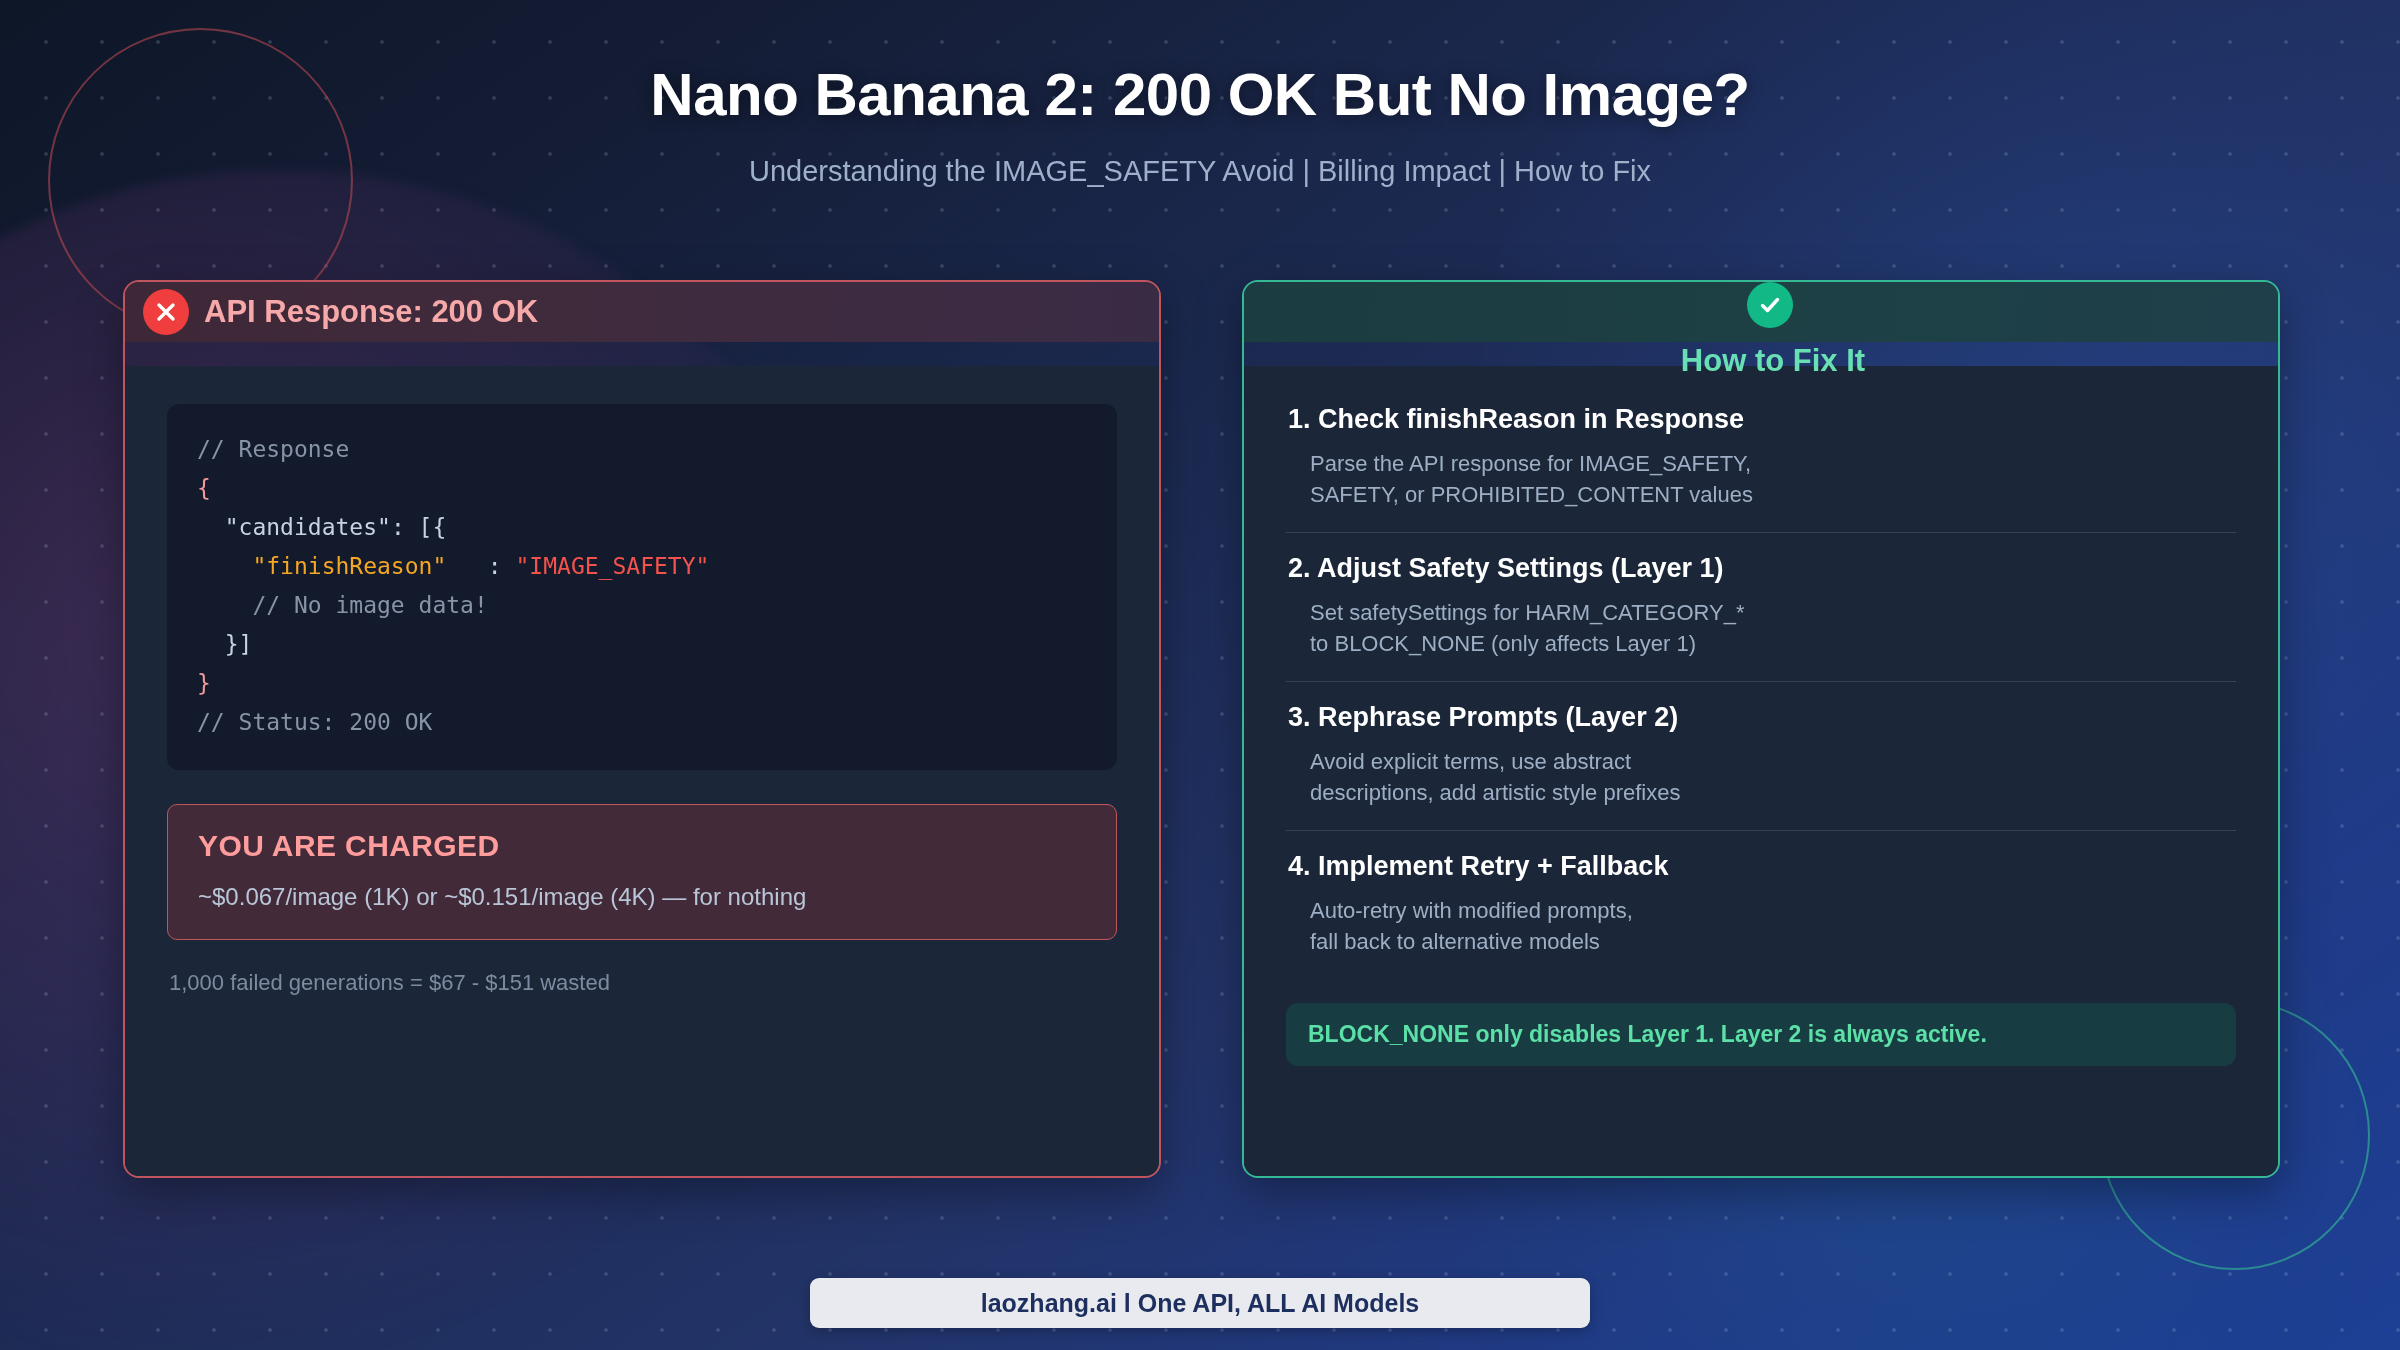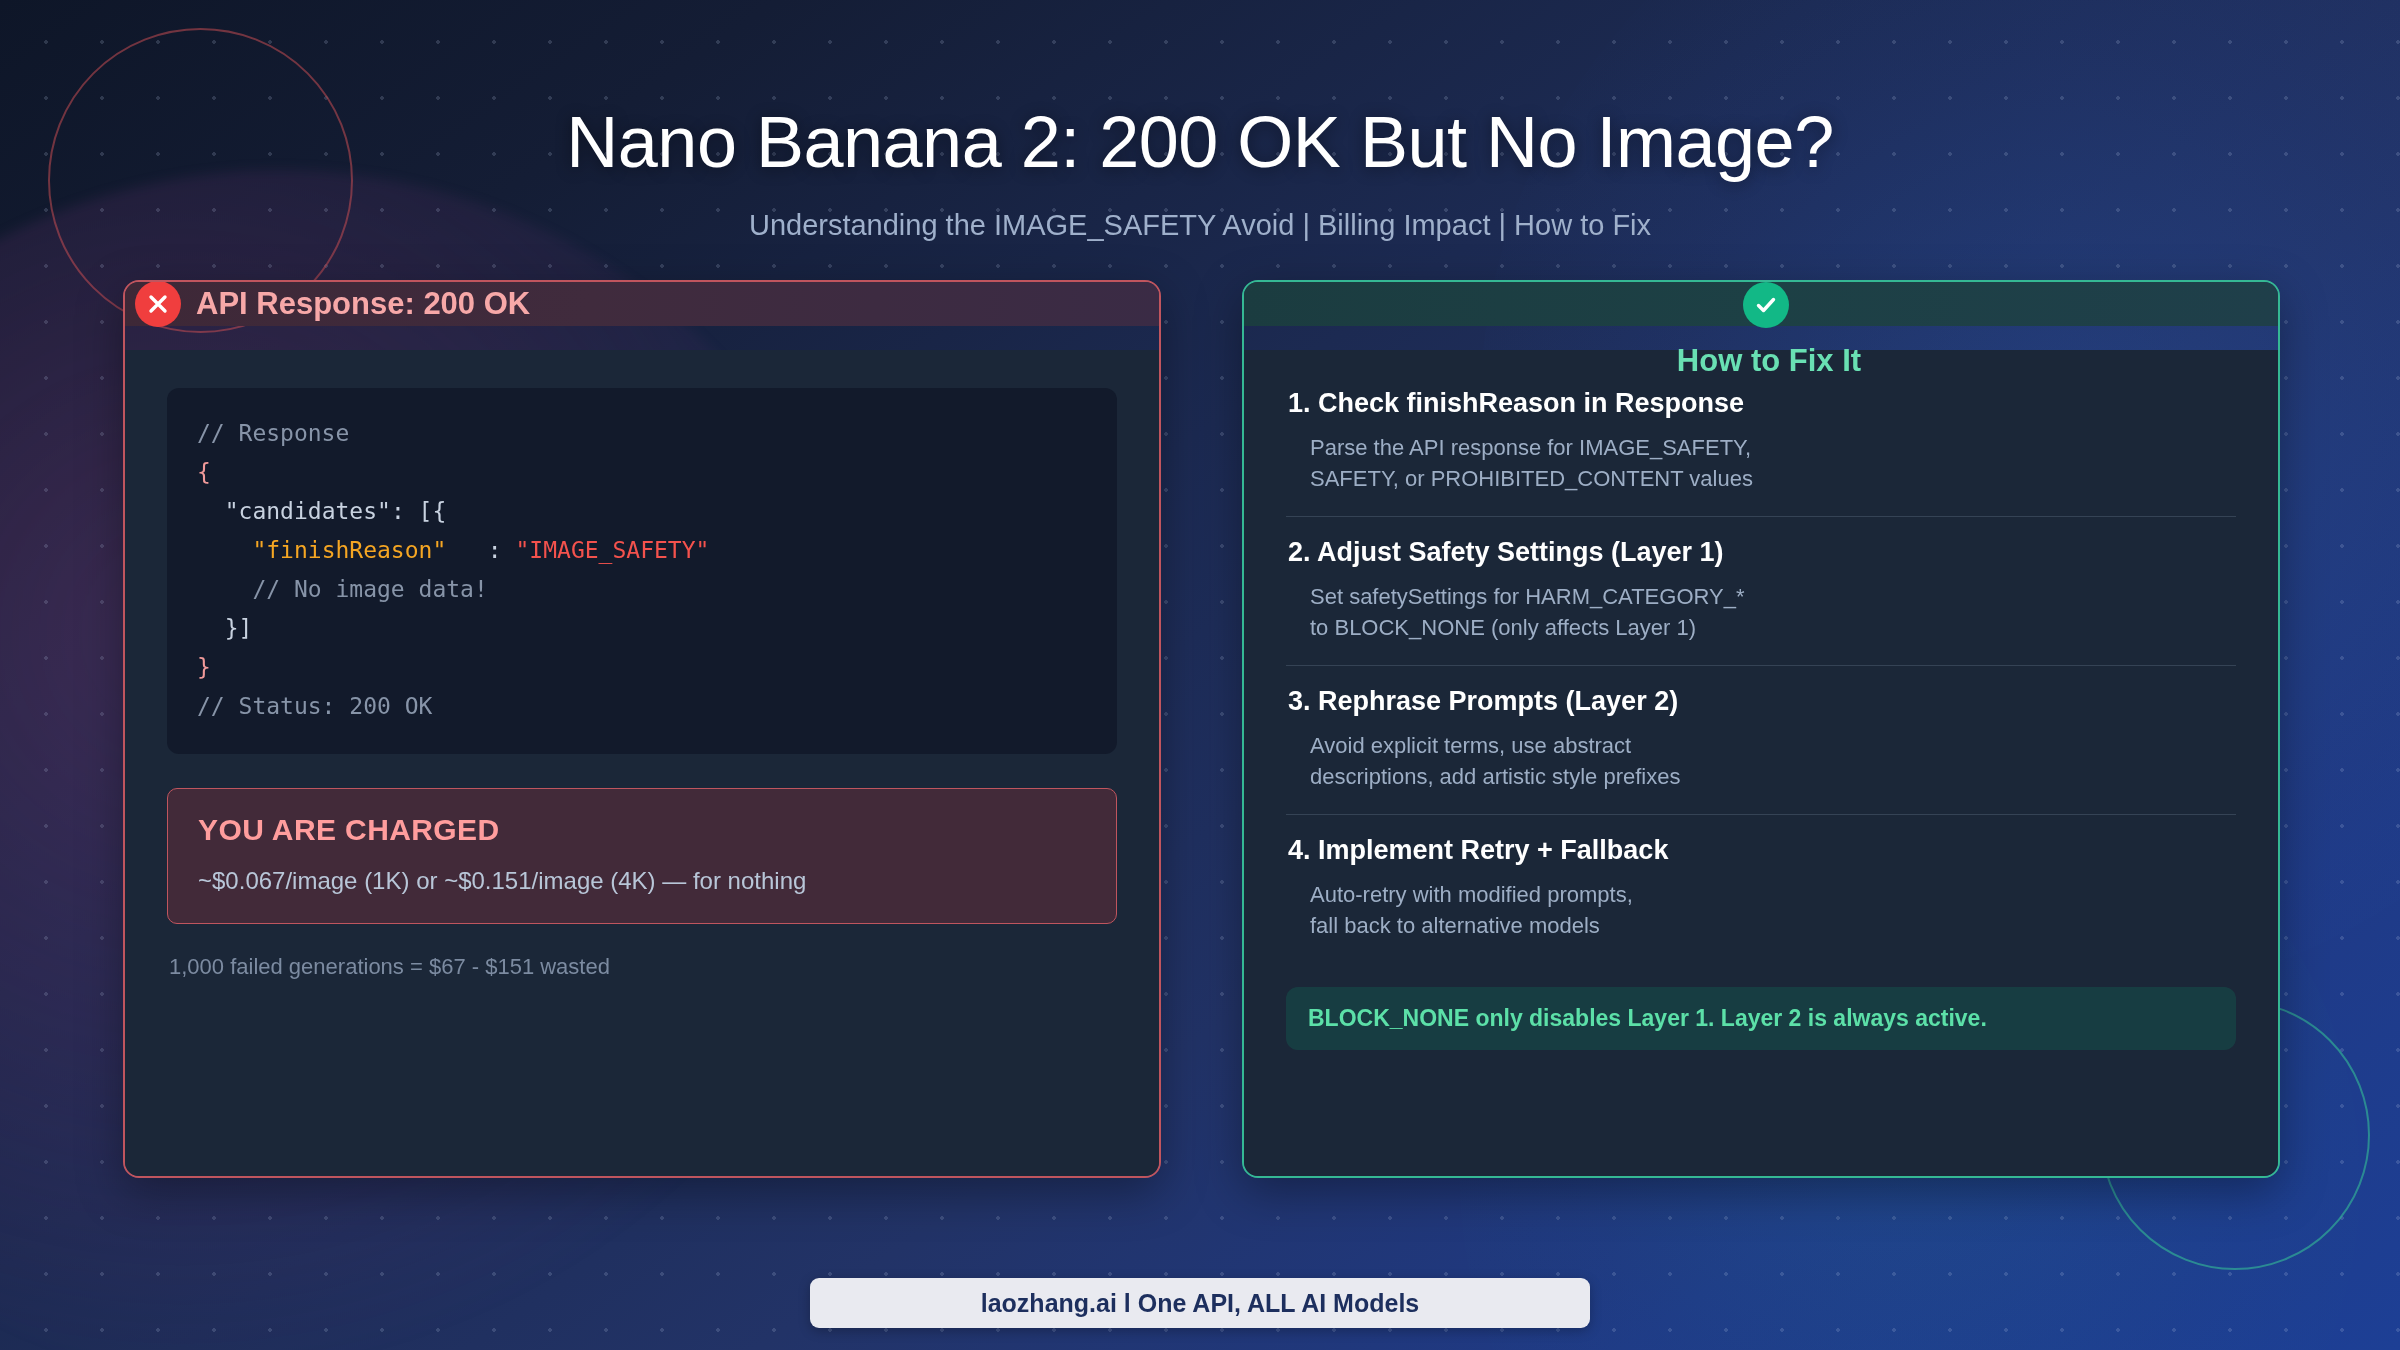--- a/index.html
+++ b/index.html
@@ -72,26 +72,25 @@
   }
 
   
   .header {
     position: absolute;
     top: 60px; left: 0; right: 0;
     text-align: center;
     z-index: 4;
   }
   .title {
-    font-size: 72px;
-    font-weight: normal;
+    font-size: 60px;
+    font-weight: bold;
     color: #ffffff;
     letter-spacing: -0.5px;
     text-shadow: 0 2px 16px rgba(0,0,0,0.45);
-    margin-top: 41px;
   }
   .subtitle {
     margin-top: 26px;
     font-size: 29px;
     font-weight: 400;
     color: #9fb0cb;
   }
 
   
   .card {
@@ -100,24 +99,24 @@
     height: 898px;
     border-radius: 16px;
     overflow: hidden;
     z-index: 3;
     box-shadow: 0 14px 46px rgba(0,0,0,0.34);
   }
   .card-left  { left: 123px;  width: 1038px; border: 2px solid #c0555e; }
   .card-right { left: 1242px; width: 1038px; border: 2px solid #35b894; }
 
   .card-head {
-    height: 44px;
+    height: 60px;
     display: flex;
     align-items: center;
-    padding-left: 16px;
+    padding-left: 24px;
     gap: 15px;
   }
   .card-left  .card-head {
     background: linear-gradient(96deg, #3e2837 0%, #402b3d 45%, #3a2b45 100%);
   }
   .card-right .card-head {
     background: linear-gradient(96deg, #1b3c40 0%, #1d4045 50%, #1f3f4a 100%);
     flex-direction: column;
   }
 

